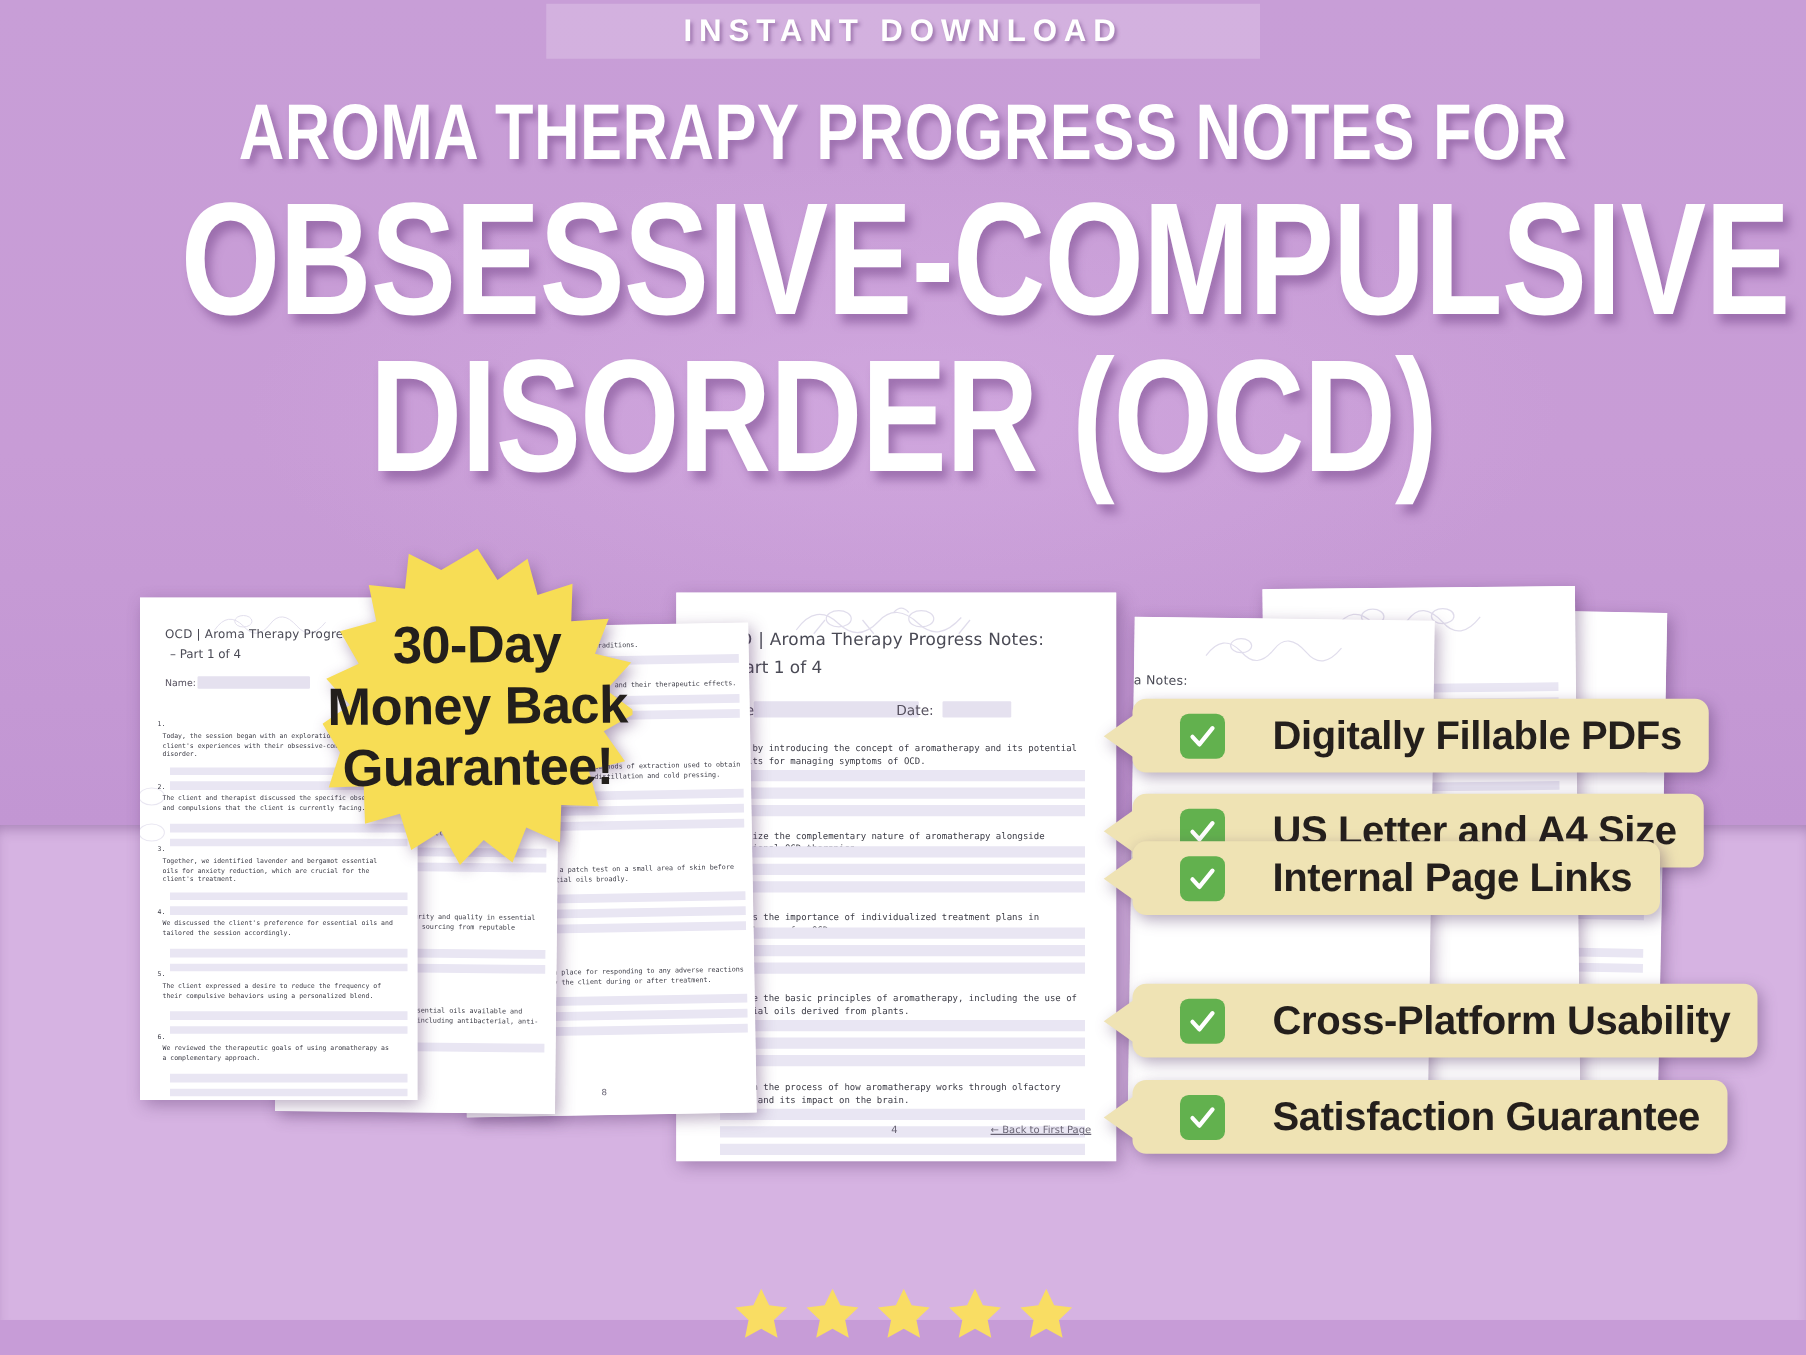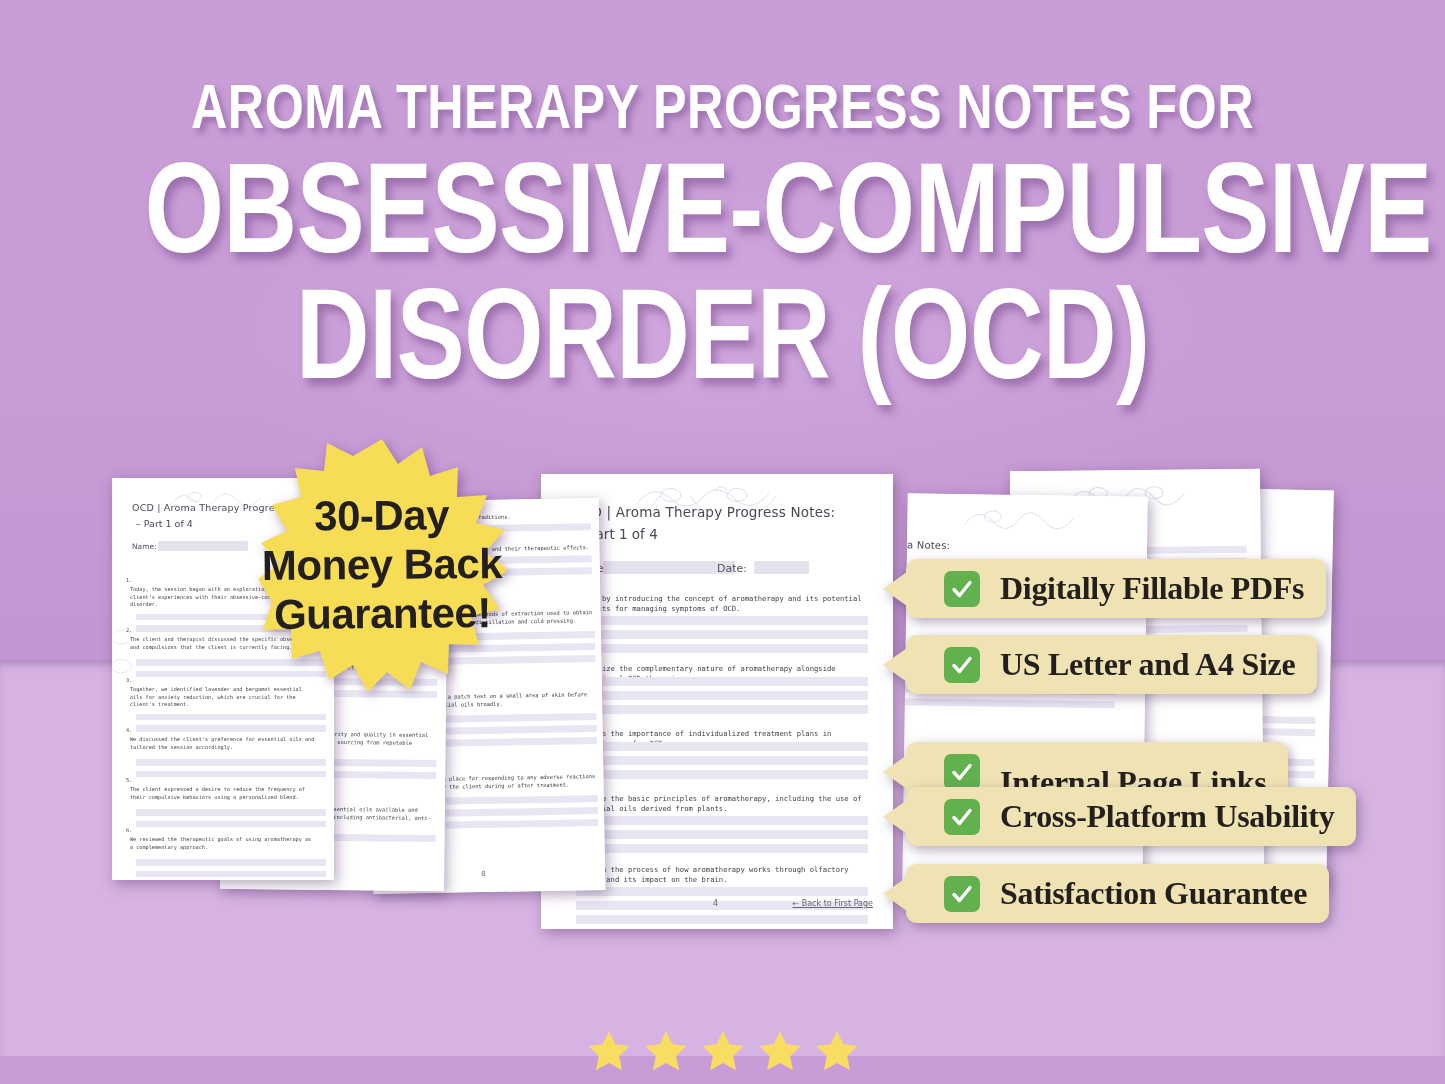--- a/index.html
+++ b/index.html
@@ -170,22 +170,22 @@
     border-bottom: 17px solid transparent;
     border-right: 24px solid #efe3b4;
   }
   .chk {
     position: absolute; left: 38px; top: 50%; margin-top: -18px;
     width: 36px; height: 36px; border-radius: 7px;
     background: #62b14e;
     display: flex; align-items: center; justify-content: center;
   }
   .feat-label {
-    margin-left: 50px;
-    font-family: Liberation Serif, serif;
+    margin-left: 68px;
+    font-family: Liberation Sans, sans-serif;
     font-weight: bold;
     font-size: 32px;
     color: #241f1c;
     letter-spacing: -.3px;
     white-space: nowrap;
   }
 
   
   .footer {
     position: absolute; left: 0; top: 952px; width: 1445px;
@@ -209,20 +209,23 @@
 </head>
 <body>
 
 <div id="stage">
 
   <div class="band-top"></div>
   <div class="band-mid"></div>
   <div class="band-bottom"></div>
   <div class="glow"></div>
 
+  <div class="banner">
+    <div class="banner-text">INSTANT DOWNLOAD</div>
+  </div>
 
   <div class="title-wrap">
     <div class="title-small">AROMA THERAPY PROGRESS NOTES FOR</div>
     <div class="title-big">OBSESSIVE-COMPULSIVE</div>
     <div class="title-big l2">DISORDER (OCD)</div>
   </div>
 
   <div class="page" style="left:1075px; top:488px; width:255px; height:398px; transform:rotate(1.1deg);">
     <div class="page-inner">
       <div class="wm">
@@ -562,21 +565,21 @@
 
   <div class="feat" style="left:906px; top:635px;">
     <div class="chk">
       <svg width="24" height="24" viewBox="0 0 24 24">
           <path d="M4 12.5 L9.5 18.5 L20 5.5" stroke="#ffffff" stroke-width="3.4" fill="none" stroke-linecap="round" stroke-linejoin="round"></path>
         </svg>
     </div>
     <div class="feat-label">US Letter and A4 Size</div>
   </div>
 
-  <div class="feat" style="left:906px; top:742px;align-items:flex-end;">
+  <div class="feat" style="left:906px; top:673px;">
     <div class="chk">
       <svg width="24" height="24" viewBox="0 0 24 24">
           <path d="M4 12.5 L9.5 18.5 L20 5.5" stroke="#ffffff" stroke-width="3.4" fill="none" stroke-linecap="round" stroke-linejoin="round"></path>
         </svg>
     </div>
     <div class="feat-label">Internal Page Links</div>
   </div>
 
   <div class="feat" style="left:906px; top:864px;">
     <div class="chk">

